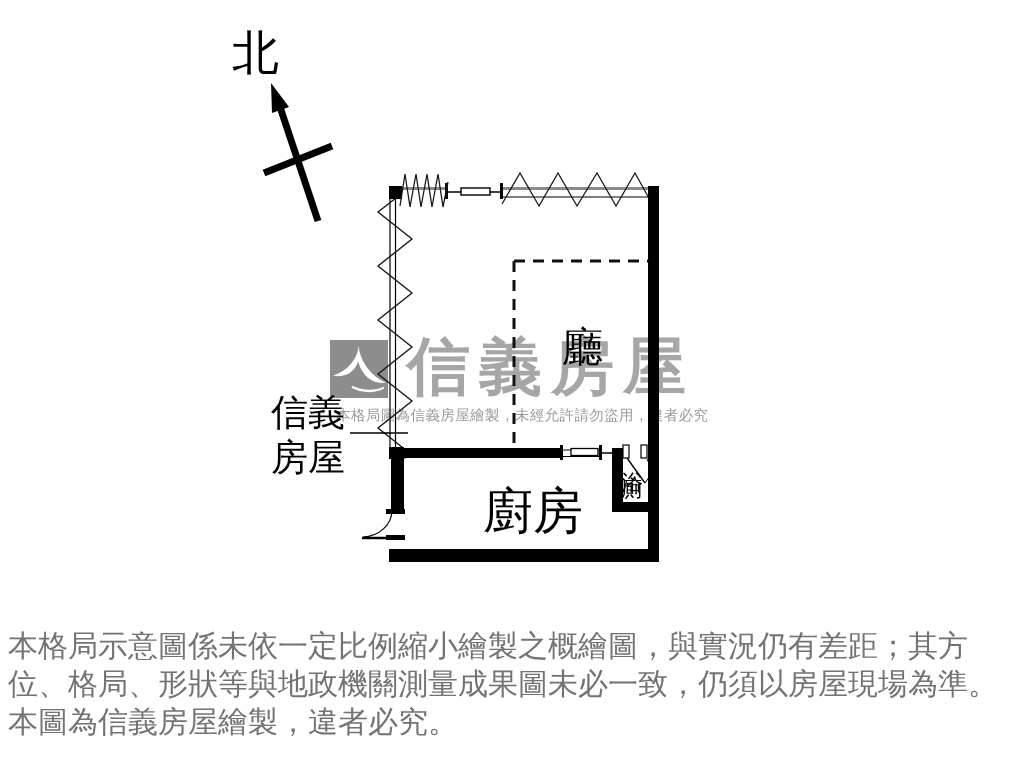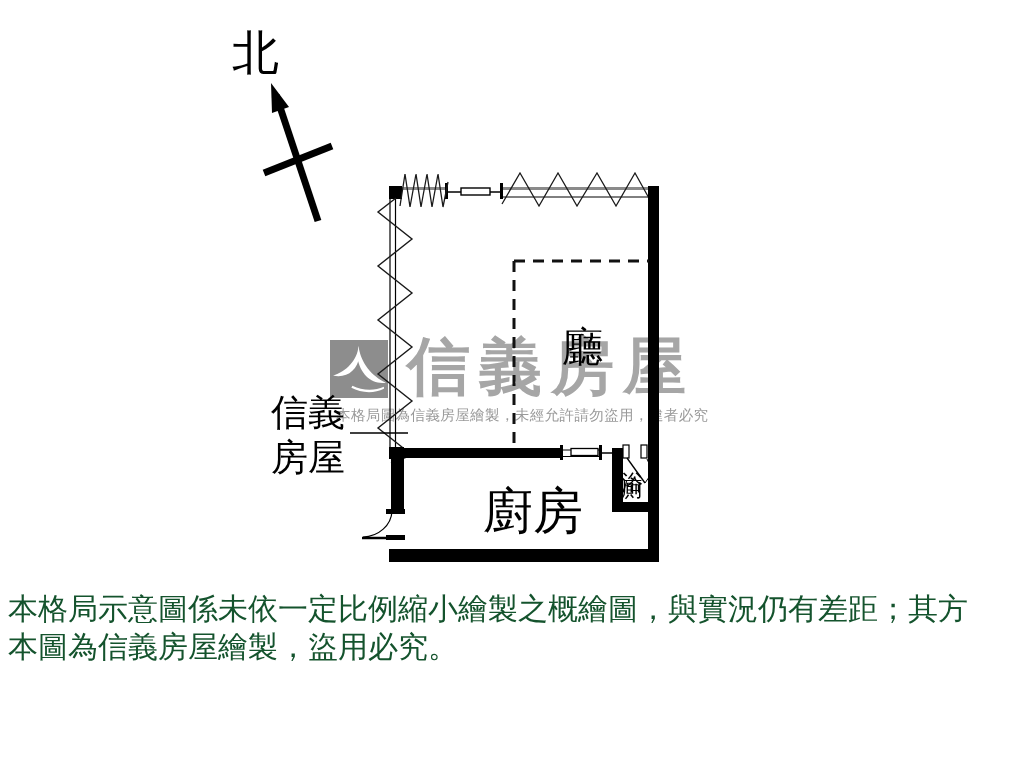--- a/index.html
+++ b/index.html
@@ -32,21 +32,21 @@
   .lbl-bath{
     left:621px;top:454px;font-size:22px;letter-spacing:4px;
     writing-mode:vertical-rl;text-orientation:upright;white-space:normal;
   }
   .lbl-annex{
     left:271px;top:390px;font-size:37px;line-height:45px;width:80px;
     white-space:normal;word-break:break-all;
   }
   
   .disclaimer{
-    left:8px;top:590px;width:1010px;color:#14532d;font-size:30px;
+    left:8px;top:627px;width:1010px;color:#737373;font-size:30px;
     line-height:38px;z-index:3;
   }
   .disclaimer div{white-space:nowrap;}
 </style>
 </head>
 <body>
 
 <svg class="abs wm-logo" width="58" height="58" viewBox="0 0 57 57">
   <rect x="0" y="0" width="57" height="57" fill="#8d8d8d"></rect>
   <path d="M 28 6 C 27 20 16 31 3 35 C 16 38 27 30 29 16 Z" fill="#ffffff"></path>
@@ -129,14 +129,15 @@
 
 <div class="abs north-label">北</div>
 
 <div class="abs room-label lbl-living">廳</div>
 <div class="abs room-label lbl-kitchen">廚房</div>
 <div class="abs room-label lbl-bath">浴廁</div>
 <div class="abs room-label lbl-annex">信義房屋</div>
 
 <div class="abs disclaimer">
   <div>本格局示意圖係未依一定比例縮小繪製之概繪圖，與實況仍有差距；其方</div>
-  <div>本圖為信義房屋繪製，盜用必究。</div>
+  <div>位、格局、形狀等與地政機關測量成果圖未必一致，仍須以房屋現場為準。</div>
+  <div>本圖為信義房屋繪製，違者必究。</div>
 </div>
 
 </body></html>

